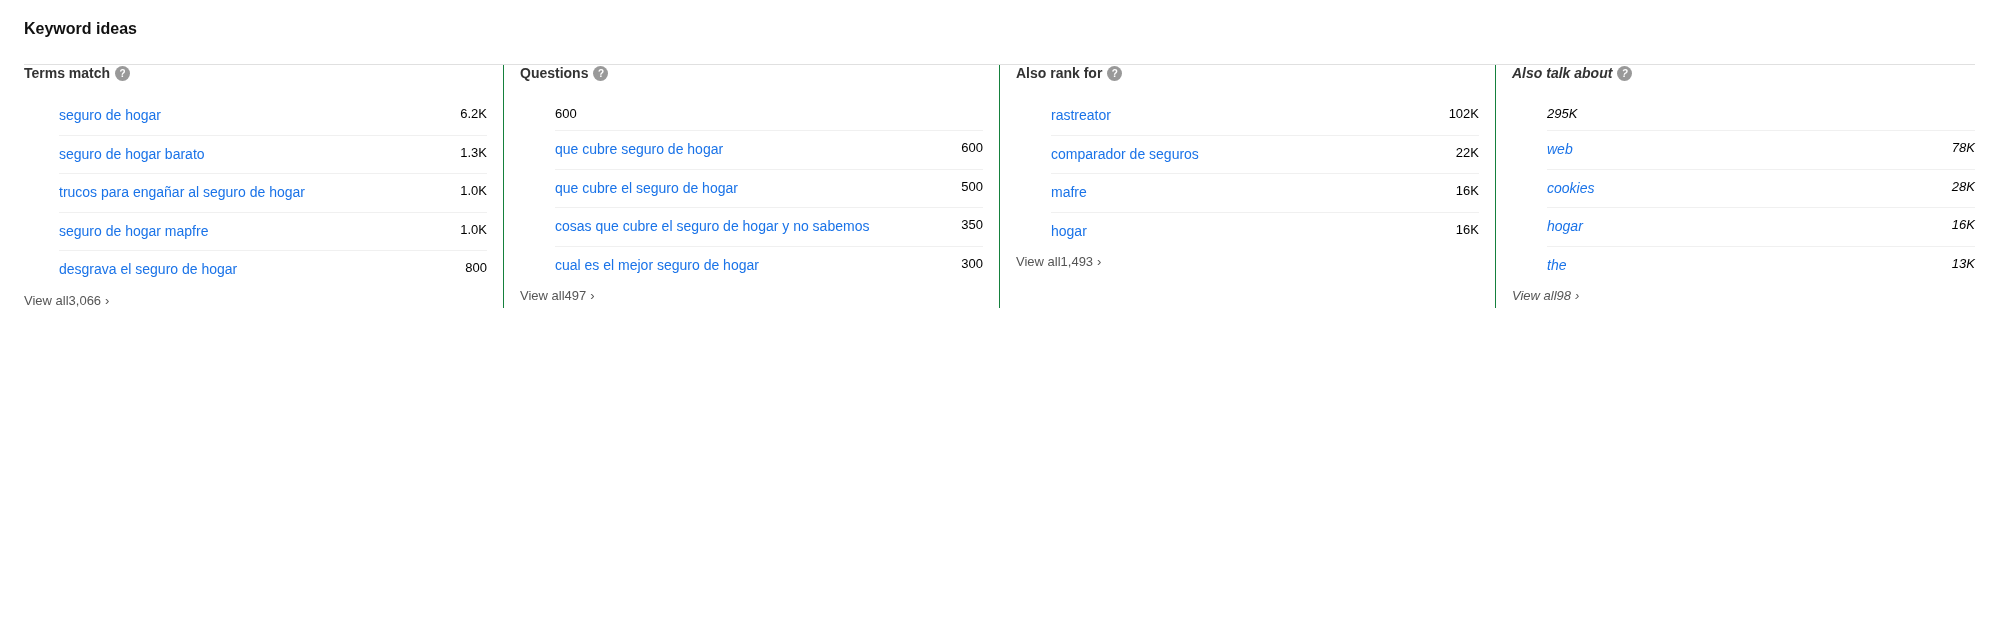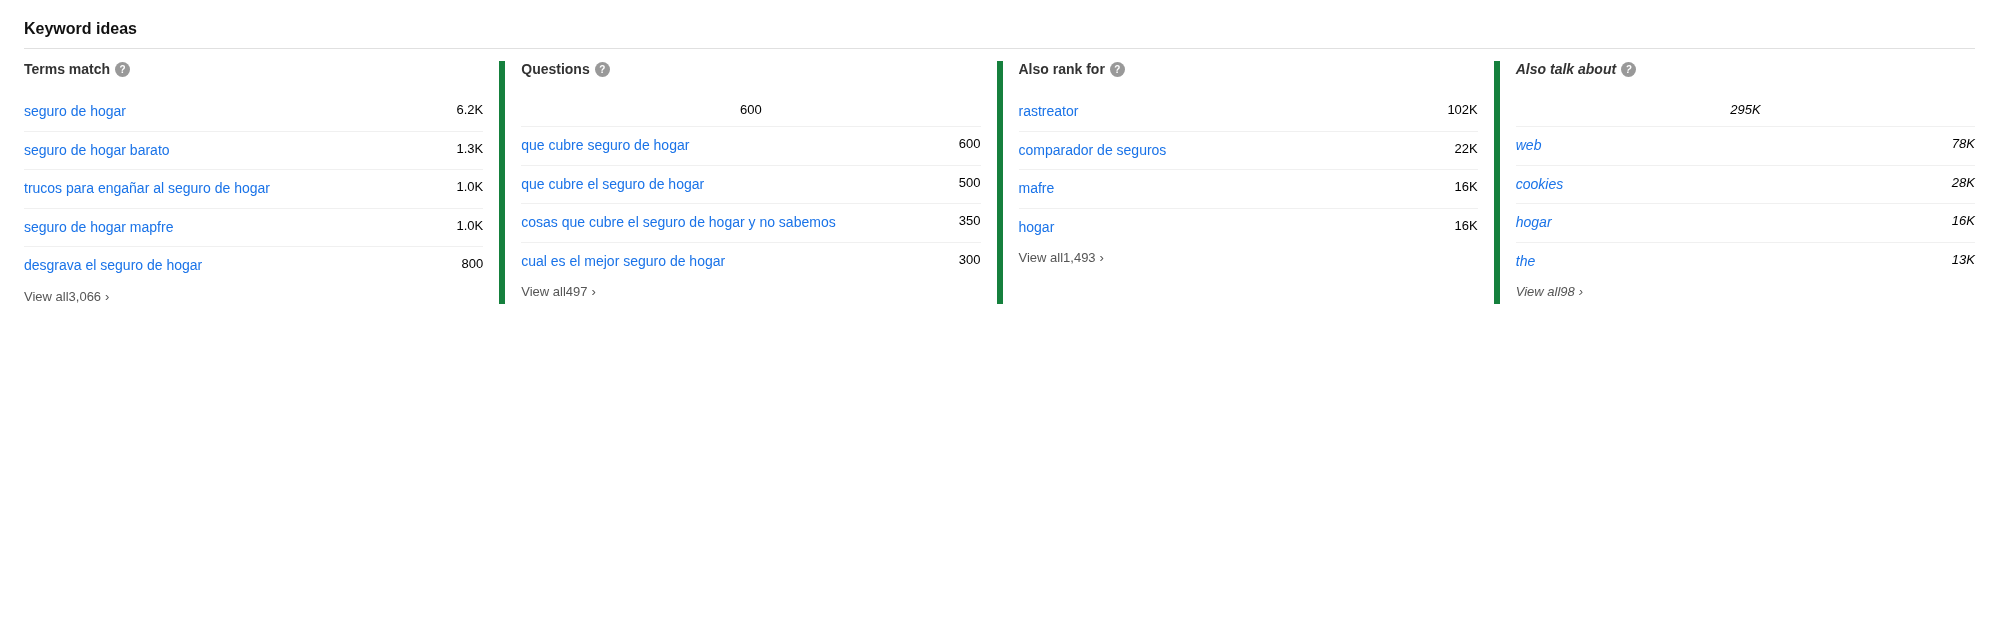--- a/index.html
+++ b/index.html
@@ -7,33 +7,32 @@
       font-family: Arial, sans-serif;
       font-size: 14px;
       color: #333;
       background: #fff;
       padding: 20px 24px;
     }
     .page-title {
       font-size: 16px;
       font-weight: bold;
       color: #111;
-      margin-bottom: 12px;
-      padding-bottom: 10px;
+      padding-bottom: 26px;
       border-bottom: 1px solid #e0e0e0;
     }
     .columns-wrapper {
       display: flex;
       flex-direction: row;
       width: 100%;
     }
     .column {
       flex: 1;
       padding-right: 16px;
-      border-right: 6px solid #15803d;
+      border-right: 1px solid #15803d;
       margin-right: 16px;
     }
     .column:last-child {
       border-right: none;
       margin-right: 0;
       padding-right: 0;
       font-style: italic;
     }
     .column-header {
       display: flex;
@@ -53,24 +52,25 @@
       border-radius: 50%;
       background: #999;
       color: #fff;
       font-size: 10px;
       font-weight: bold;
       margin-left: 5px;
       cursor: pointer;
     }
     .keyword-row {
       display: flex;
-      justify-content: center;
+      justify-content: space-between;
       align-items: flex-start;
       padding: 9px 0;
       border-bottom: 1px solid #f0f0f0;
+      margin-left: 35px;
     }
     .keyword-row:last-of-type {
       border-bottom: none;
     }
     .keyword-link {
       color: #1a73e8;
       text-decoration: none;
       flex: 1;
       padding-right: 8px;
       line-height: 1.4;

